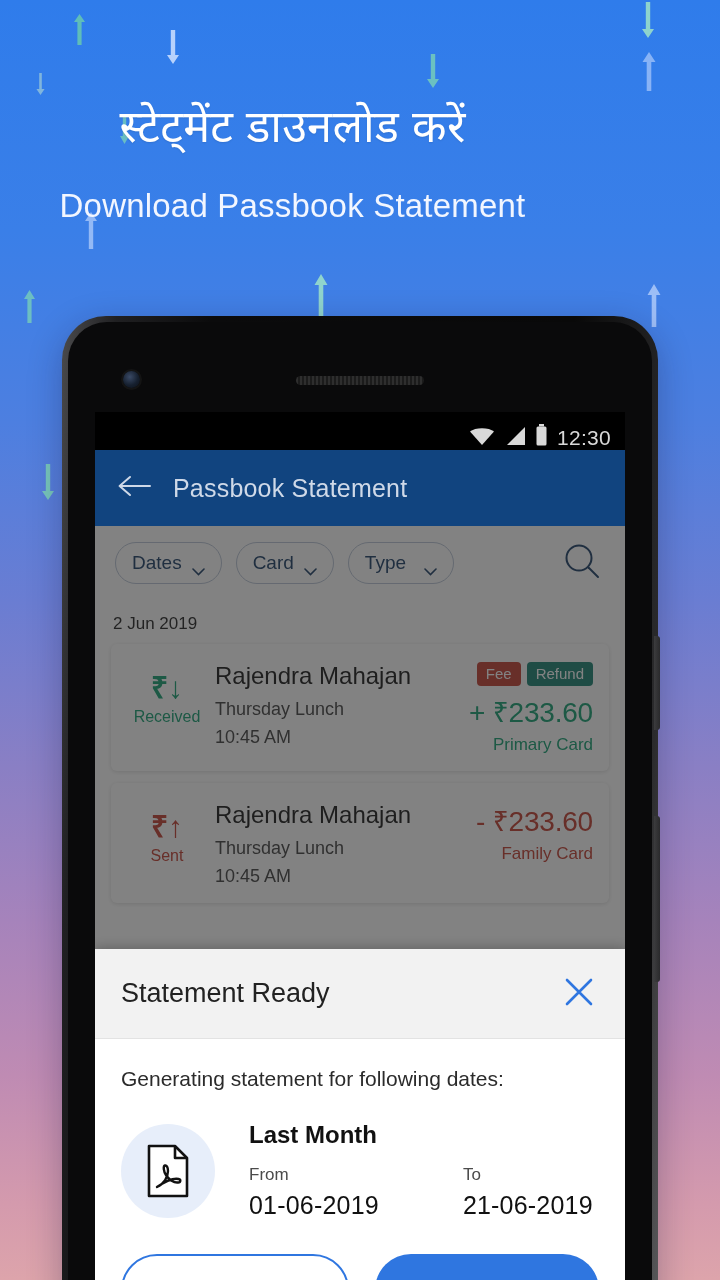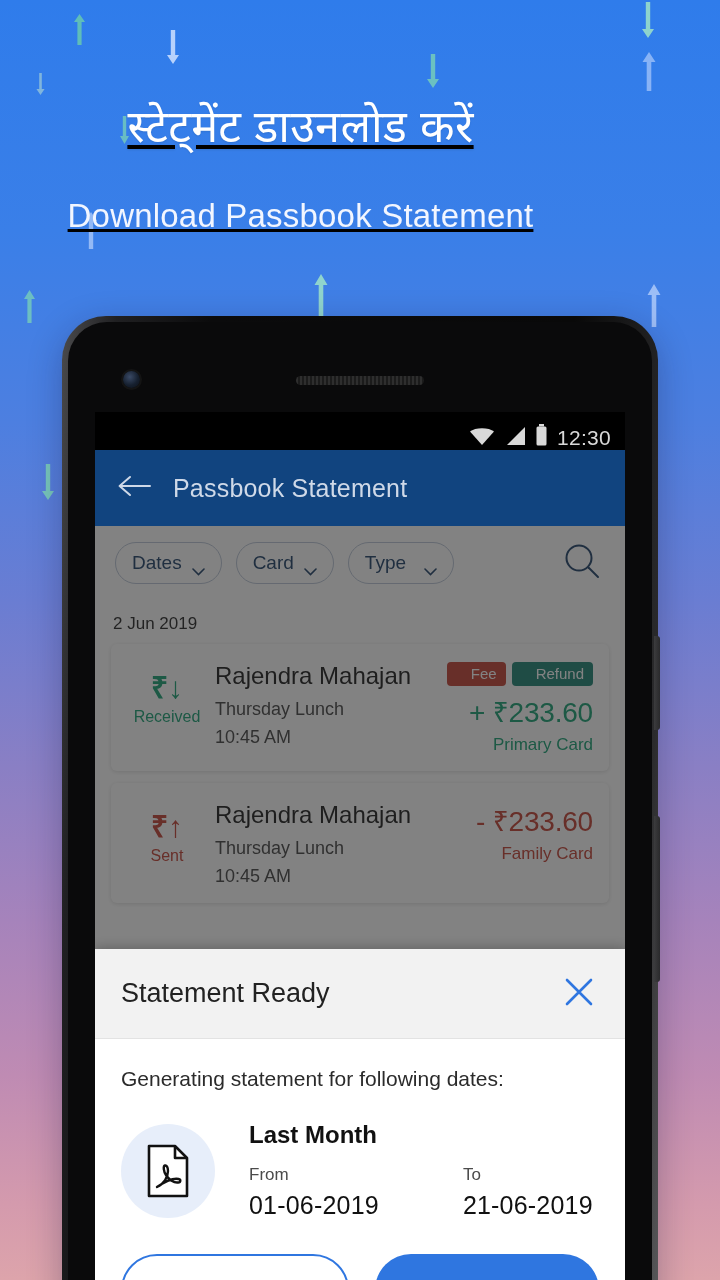--- a/index.html
+++ b/index.html
@@ -23,34 +23,33 @@
       #dda4ab 100%);
     overflow: hidden;
   }
 
   
   .arrow { position: absolute; }
   .arrow svg { display: block; }
 
   
   .headline-wrap {
-    position: absolute; left: 16px; top: 96px; width: 569px;
+    position: absolute; left: 8px; top: 96px; width: 569px;
     text-align: center;
-    text-decoration: underline;
   }
   .headline-hi {
     color: #ffffff;
     font-size: 45px;
     line-height: 62px;
     font-weight: 400;
     letter-spacing: 0.3px;
     text-shadow: 0 1px 2px rgba(0,0,0,.10);
   }
   .headline-en {
-    margin-top: 38px;
+    margin-top: 28px;
     color: #f2f6ff;
     font-size: 33px;
     line-height: 40px;
     font-weight: 300;
     letter-spacing: 0.2px;
   }
 
   
   #phone {
     position: absolute;
@@ -154,21 +153,21 @@
   }
   .txn-icon .glyph { font-size: 30px; line-height: 32px; font-weight: 700; }
   .txn-icon .dir { font-size: 16px; margin-top: 4px; }
   .txn-mid { flex: 1 1 auto; padding-top: 2px; }
   .txn-name { font-size: 24px; color: #111; margin-bottom: 9px; }
   .txn-note { font-size: 18px; color: #3c3c3c; margin-bottom: 7px; }
   .txn-time { font-size: 18px; color: #3c3c3c; }
   .txn-right { text-align: right; padding-top: 2px; min-width: 160px; }
   .badges { display: flex; gap: 6px; justify-content: flex-end; margin-bottom: 6px; }
   .badge {
-    font-size: 15px; color: #fff; border-radius: 4px; padding: 3px 9px 4px 24px;
+    font-size: 15px; color: #fff; border-radius: 4px; padding: 3px 9px 4px 9px;
   }
   .badge.fee { background: #c0392b; }
   .badge.refund { background: #147f6f; }
   .amount { font-size: 28px; letter-spacing: -.2px; }
   .card-label { font-size: 17px; margin-top: 5px; }
   .green { color: #0f9d6e; }
   .red   { color: #c0392b; }
 
   
   #scrim {

